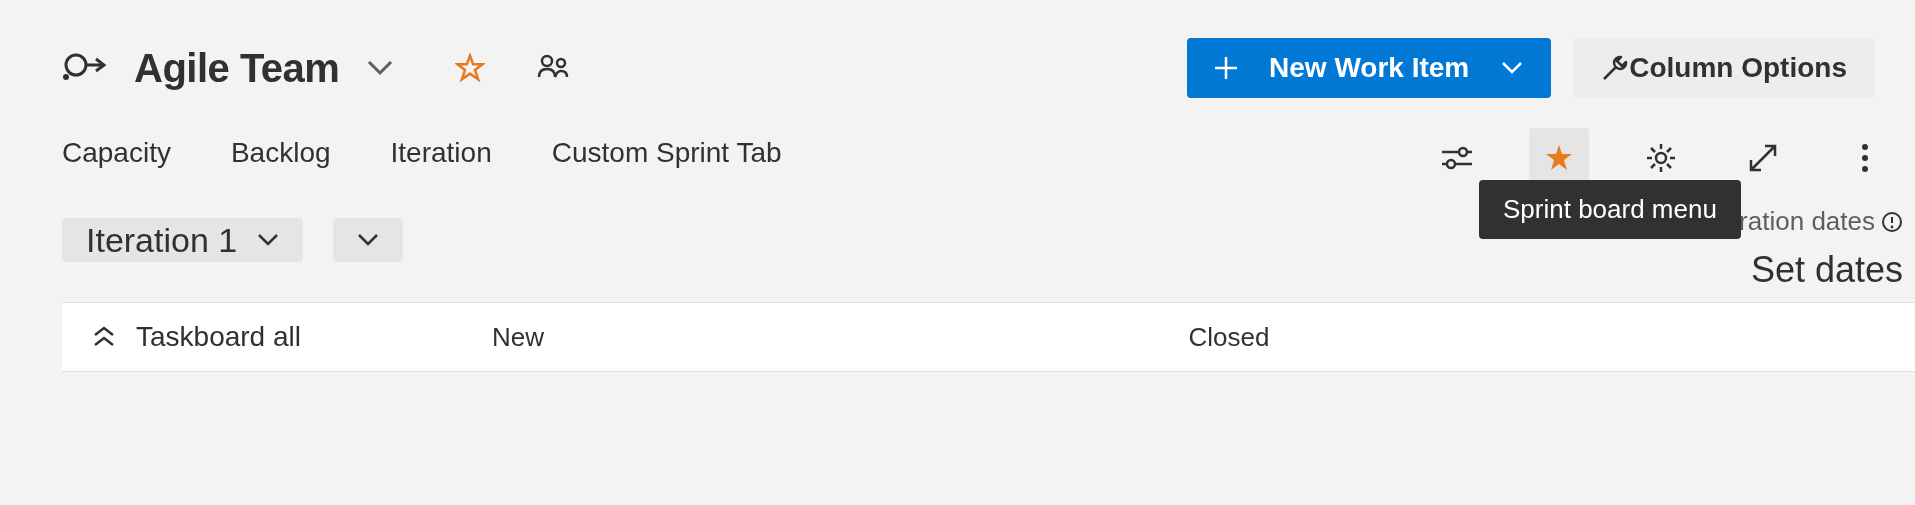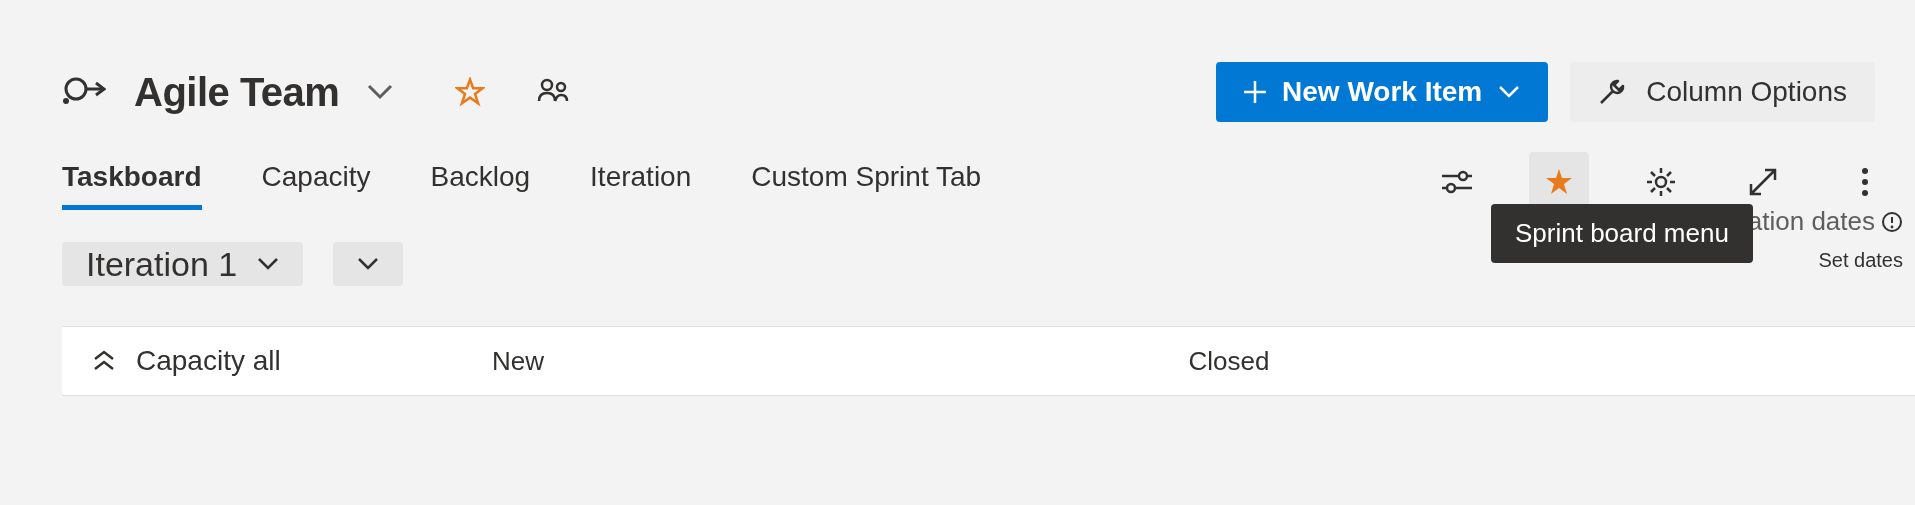--- a/index.html
+++ b/index.html
@@ -17,21 +17,20 @@
     .page {
       padding: 38px 0 0 62px;
       position: relative;
     }
     
     .header-row {
       display: flex;
       align-items: center;
       gap: 18px;
       margin-bottom: 30px;
-      margin-top: 24px;
     }
     .sprint-iter-icon {
       margin-right: 10px;
       display: inline-flex;
       align-items: center;
     }
     .team-title {
       font-size: 40px;
       font-weight: 600;
       color: #323130;
@@ -57,41 +56,40 @@
       align-items: center;
     }
     .btn-new-work {
       background: #0078d4;
       color: #fff;
       border: none;
       height: 60px;
       padding: 0 28px;
       display: flex;
       align-items: center;
-      gap: 16px;
+      gap: 32px;
       font-size: 28px;
       font-weight: 600;
       border-radius: 4px;
       cursor: pointer;
     }
     .btn-new-work .plus {
       font-size: 28px;
       font-weight: 400;
     }
     .btn-col-options {
       background: #ededed;
       color: #323130;
       border: none;
       height: 60px;
       padding: 0 28px;
       display: flex;
       align-items: center;
-      gap: 20px;
-      font-size: 28px;
-      font-weight: 400;
+      font-size: 28px;
+      font-weight: 700;
       border-radius: 4px;
       cursor: pointer;
     }
     
     .tabs-row {
       display: flex;
       align-items: center;
       margin-bottom: 30px;
       padding-right: 20px;
     }
@@ -122,21 +120,21 @@
       justify-content: center;
       border-radius: 4px;
       cursor: pointer;
     }
     .icon-btn.active {
       background: #e5e5e5;
     }
     .tooltip {
       position: absolute;
       top: 52px;
-      left: 64px;
+      left: 52px;
       background: #323130;
       color: #fff;
       padding: 14px 24px;
       font-size: 26px;
       border-radius: 4px;
       white-space: nowrap;
       z-index: 10;
     }
     
     .iteration-meta {
@@ -147,21 +145,21 @@
     }
     .no-dates {
       font-size: 26px;
       color: #605e5c;
       display: flex;
       align-items: center;
       gap: 6px;
       justify-content: flex-end;
     }
     .set-dates {
-      font-size: 20px;
+      font-size: 36px;
       color: #323130;
       margin-top: 12px;
       cursor: pointer;
     }
     
     .filter-row {
       display: flex;
       gap: 30px;
       margin-bottom: 40px;
     }
@@ -256,21 +254,20 @@
           <svg width="28" height="28" viewBox="0 0 28 28">
             <path d="M 25 8 A 6 6 0 1 1 20 3 L 16 7 L 21 12 L 25 8 Z M 15 13 L 3 25" fill="none" stroke="#323130" stroke-width="2.5" stroke-linejoin="round"></path>
           </svg>
         </span>
         <span>Column Options</span>
       </button>
     </div>
   </div>
 
   <div class="tabs-row">
-    <div class="tab active">Taskboard</div>
     <div class="tab">Capacity</div>
     <div class="tab">Backlog</div>
     <div class="tab">Iteration</div>
     <div class="tab">Custom Sprint Tab</div>
 
     <div class="tabs-right-icons">
       <div class="icon-btn">
         <svg width="30" height="24" viewBox="0 0 30 24">
           <line x1="0" y1="6" x2="30" y2="6" stroke="#323130" stroke-width="2.5"></line>
           <circle cx="21" cy="6" r="4" fill="#f3f3f3" stroke="#323130" stroke-width="2.5"></circle>
@@ -343,18 +340,18 @@
   </div>
 
   <div class="board-header">
     <div class="collapse-all">
       <span>
         <svg width="24" height="22" viewBox="0 0 24 22">
           <path d="M 3 9 L 12 2 L 21 9" stroke="#323130" stroke-width="2.5" fill="none"></path>
           <path d="M 3 19 L 12 12 L 21 19" stroke="#323130" stroke-width="2.5" fill="none"></path>
         </svg>
       </span>
-      <span>Capacity all</span>
+      <span>Taskboard all</span>
     </div>
     <div class="board-col">New</div>
     <div class="board-col">Closed</div>
   </div>
 </div>
 
 </body></html>

